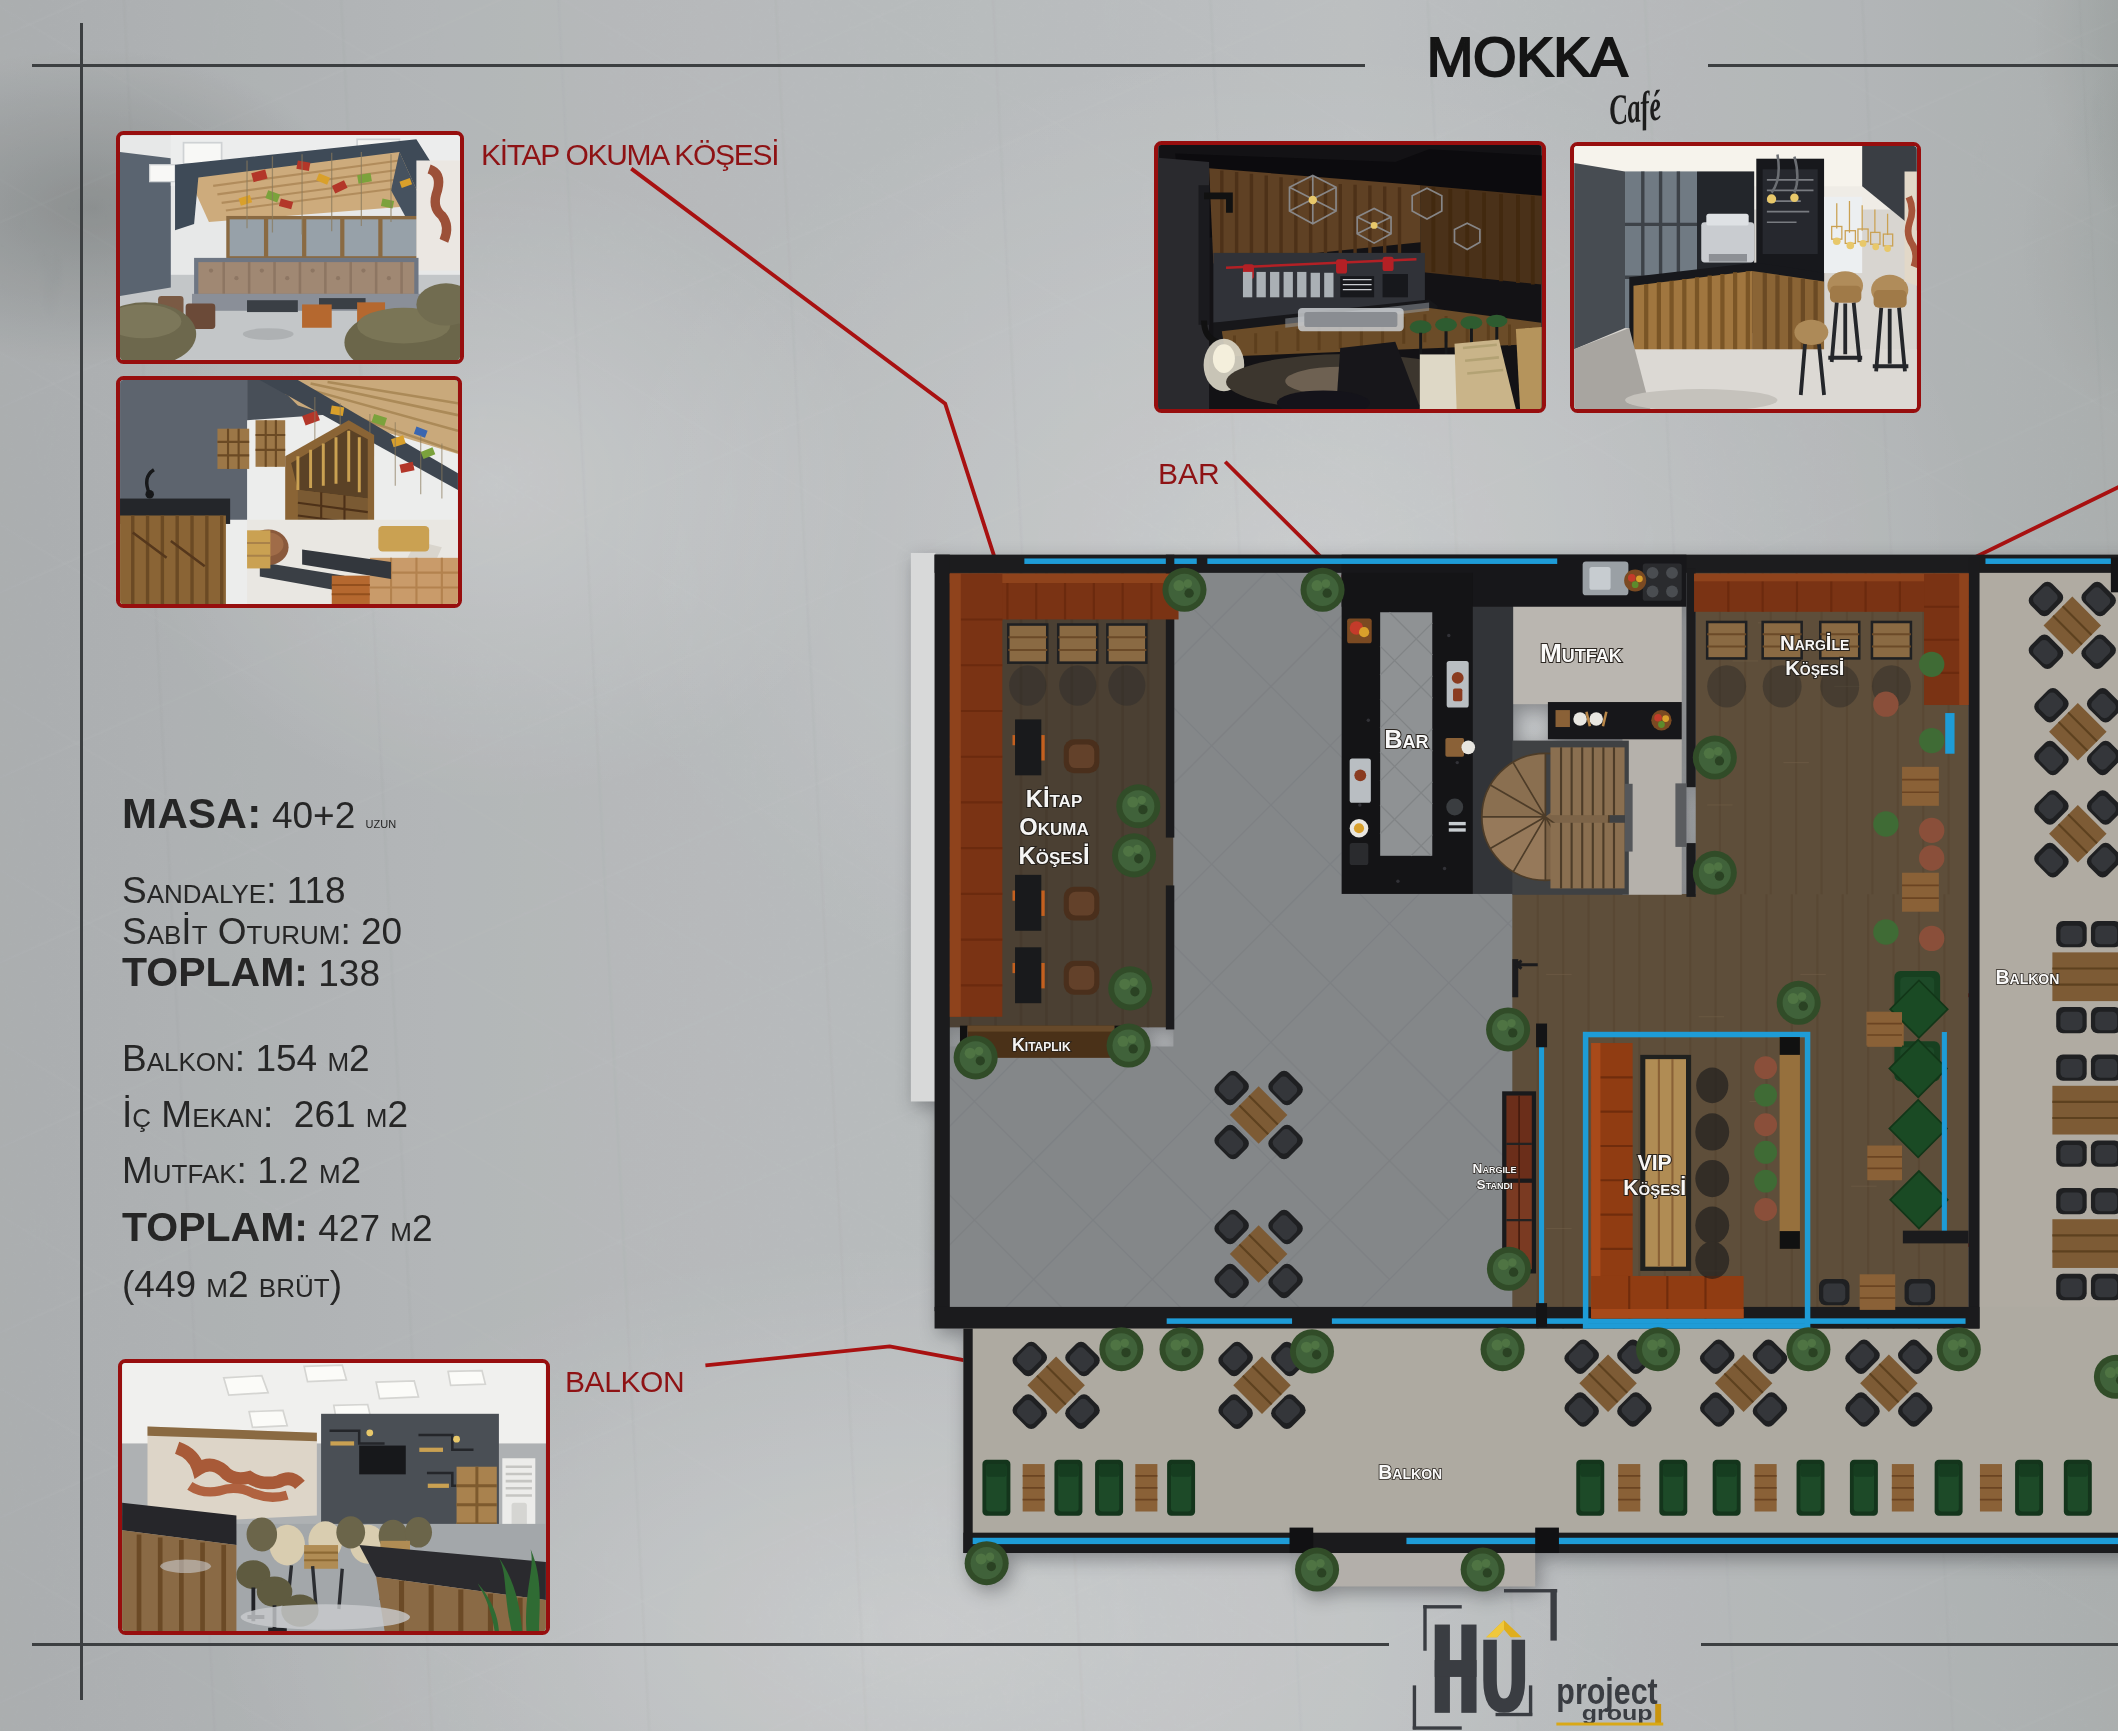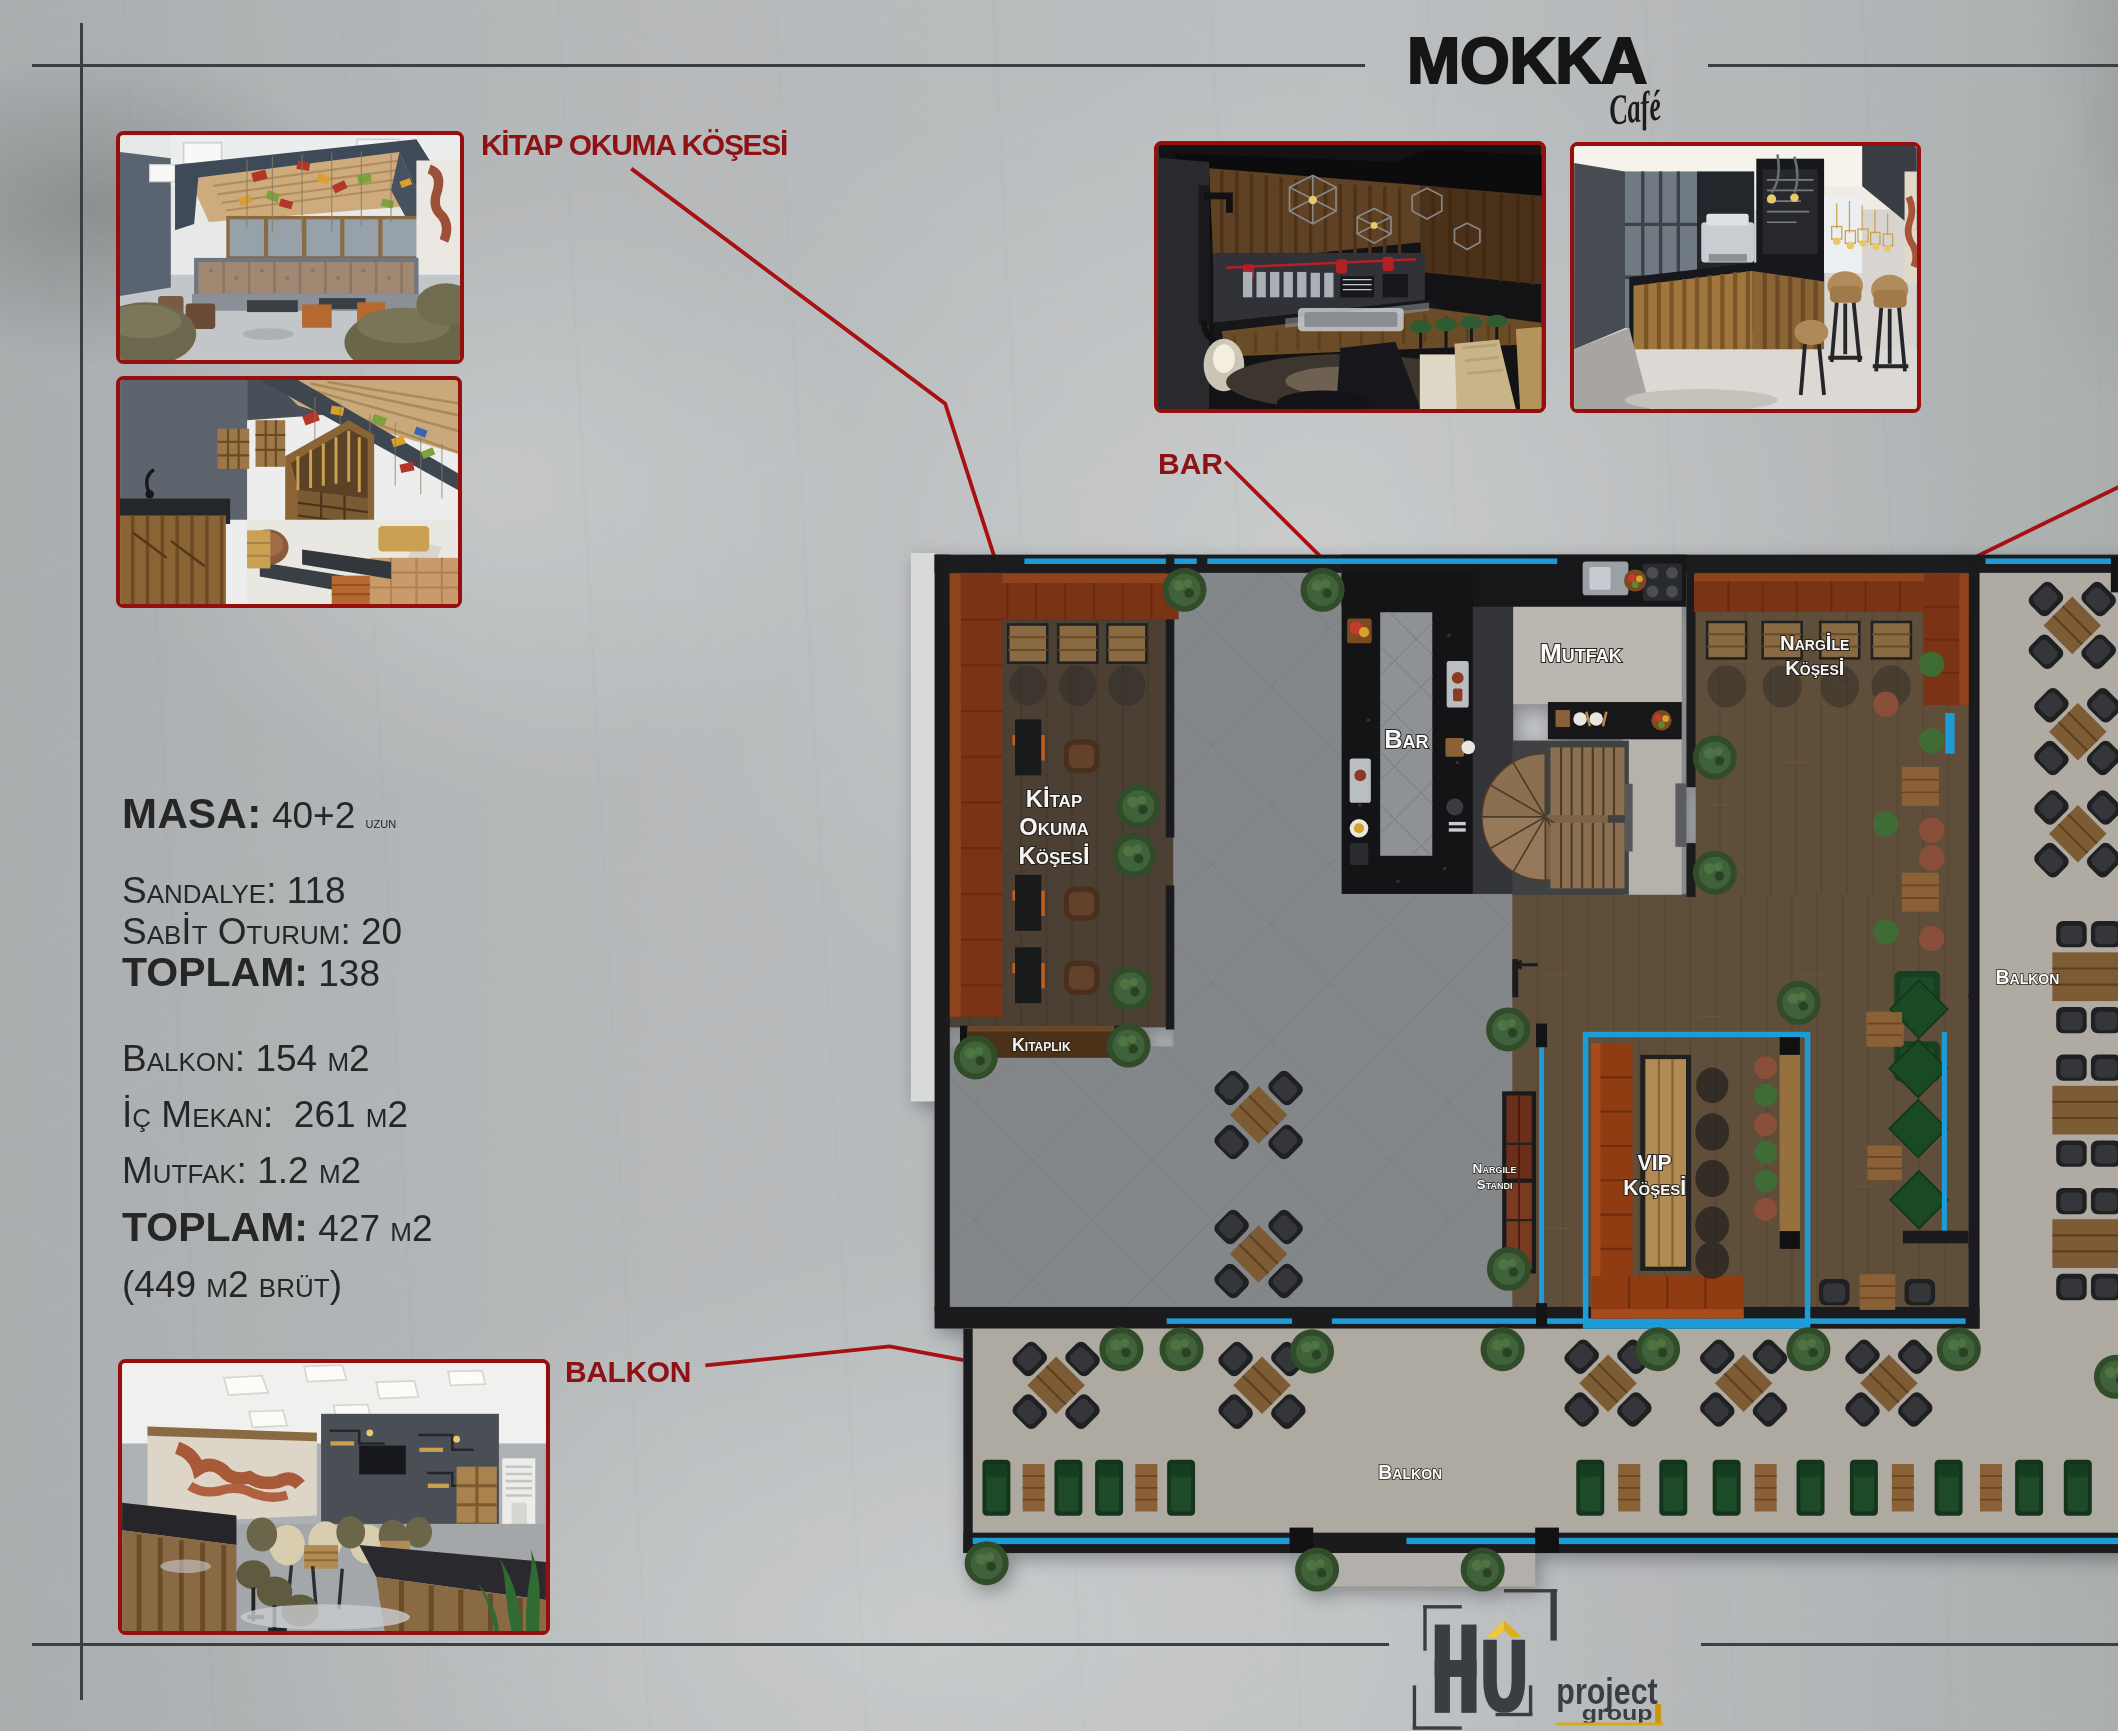--- a/index.html
+++ b/index.html
@@ -1,19 +1,19 @@
 <!DOCTYPE html>
 <html style="font-size:6.8px"><head><meta charset="utf-8">
 <style>
   html,body{margin:0;padding:0;}
   #page{position:relative;width:3077px;height:1731px;overflow:hidden;
     background:#b2b6b8;font-family:"Liberation Sans",sans-serif;}
   .abs{position:absolute;}
   .photo{position:absolute;border:4.7px solid #970e0e;border-radius:7.6px;overflow:hidden;background:#777;}
-  .lbl{position:absolute;color:#8e1214;font-weight:bold;white-space:nowrap;}
+  .lbl{position:absolute;color:#8e1214;font-weight:normal;white-space:nowrap;margin-top:10px;}
 </style></head>
 <body>
 <div id="page">
 
 <div class="abs" id="bg1" style="left:0;top:0;width:3077px;height:1731px;
   background:
    radial-gradient(ellipse 911px 530px at 88% 2%, rgba(42,54,48,0.95), rgba(42,54,48,0) 74%),
    radial-gradient(ellipse 381px 297px at 87% 17%, rgba(48,60,55,0.5), rgba(48,60,55,0) 75%),
    radial-gradient(ellipse 636px 403px at 93% 7%, rgba(40,52,47,0.55), rgba(40,52,47,0) 75%),
    radial-gradient(ellipse 424px 339px at 76% 14%, rgba(70,80,76,0.35), rgba(70,80,76,0) 75%),
@@ -51,21 +51,21 @@
 
 <div class="abs" style="left:1708px;top:64px;width:1335px;height:3px;background:#3c3f41;"></div>
 
 <div class="abs" style="left:80px;top:23px;width:3px;height:1677px;background:#3c3f41;"></div>
 
 <div class="abs" style="left:32px;top:1643px;width:1357px;height:3px;background:#3c3f41;"></div>
 
 <div class="abs" style="left:1701px;top:1643px;width:1342px;height:3px;background:#3c3f41;"></div>
 
 <div class="abs" style="left:1398px;top:24px;width:258px;text-align:center;color:#151515;
- font-size:64px;font-weight:bold;letter-spacing:-0.4px;-webkit-text-stroke:2.1px #151515;transform:scaleY(1.0);">MOKKA</div>
+ font-size:56px;font-weight:normal;letter-spacing:-0.4px;-webkit-text-stroke:2.1px #151515;transform:scaleY(1.0);">MOKKA</div>
 
 <div class="abs" style="left:1584px;top:83px;width:102px;text-align:center;color:#1c1c1c;
  font-family:'Liberation Serif',serif;font-style:italic;font-size:43px;font-weight:bold;transform:rotate(-6deg) scaleX(0.62);">Café</div>
 
 <div class="photo" id="p1" style="left:116px;top:131px;width:340px;height:225px;">
 <svg width="340" height="225" viewBox="0 0 803 531">
  <rect width="803" height="531" fill="#e7e8e8"></rect>
  <rect x="0" y="330" width="803" height="201" fill="#c3c6c8"></rect>
  <polygon points="0,40 120,55 120,360 0,380" fill="#5a6470"></polygon>
  <rect x="120" y="0" width="683" height="120" fill="#eceded"></rect>

